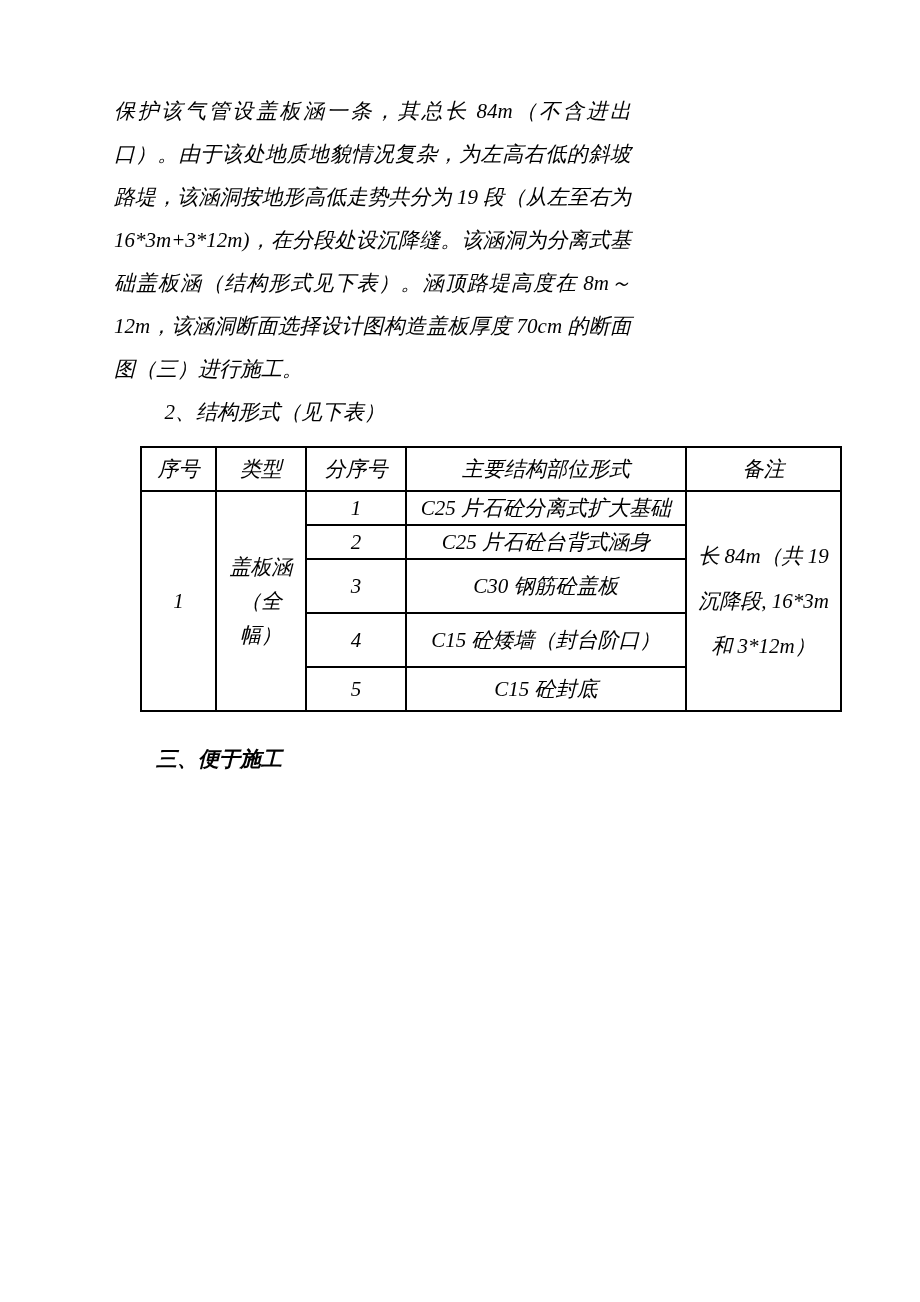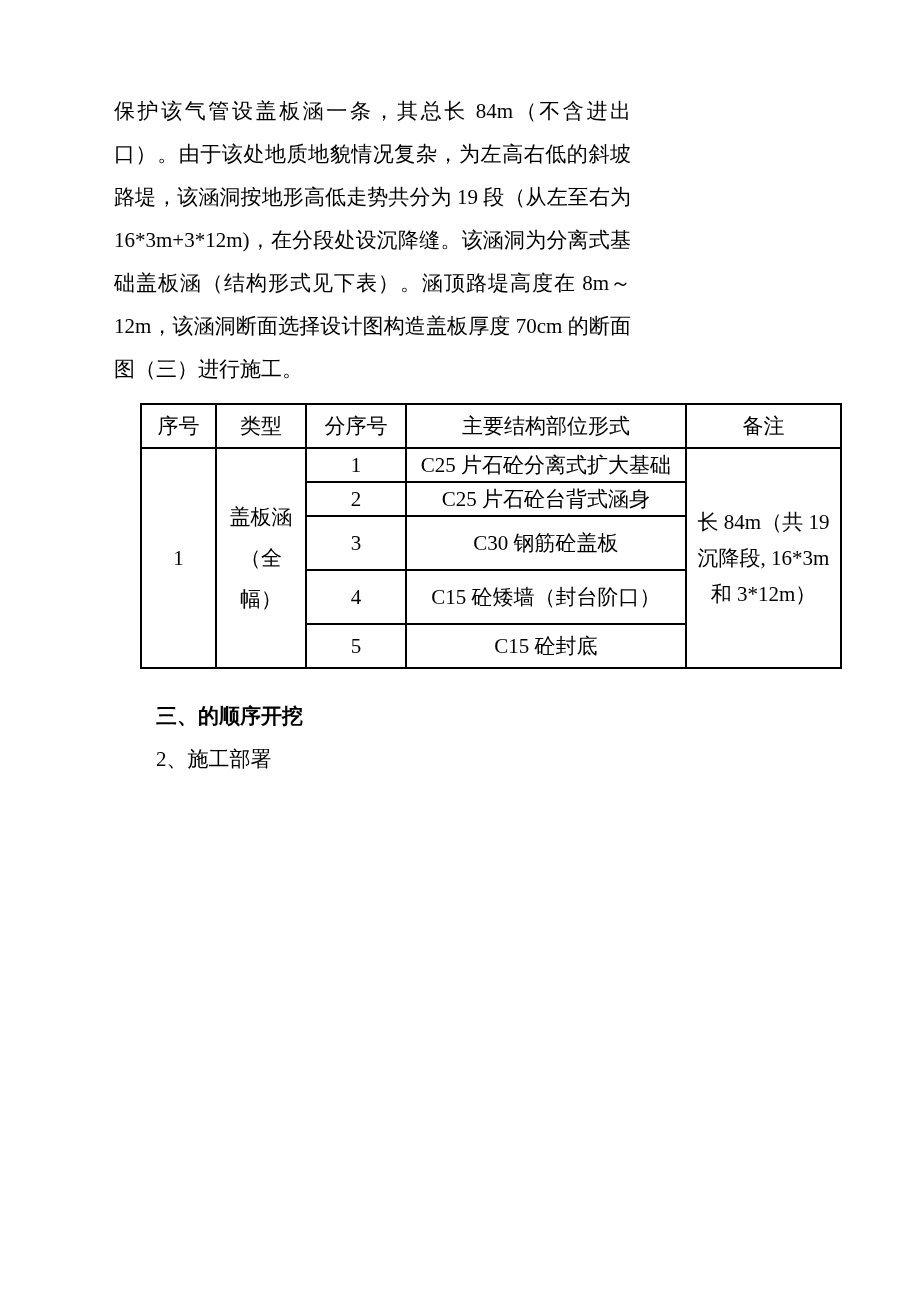--- a/index.html
+++ b/index.html
@@ -8,20 +8,21 @@
     width: 920px;
     height: 1302px;
     font-family: "Liberation Serif", "DejaVu Serif", serif;
     color: #000000;
     overflow: hidden;
   }
   .page {
     width: 745px;
     height: 1302px;
     padding: 90px 114px 16px 114px;
+    font-style: italic;
   }
   .para {
     font-size: 21px;
     line-height: 43px;
     text-align: justify;
     word-break: break-word;
   }
   .indent { text-indent: 2em; }
   .indent-lg { text-indent: 2.4em; }
   .bold { font-weight: bold; }
@@ -44,35 +45,36 @@
   table.structure th { font-weight: normal; height: 44px; }
   col.c-serial { width: 75px; }
   col.c-type { width: 90px; }
   col.c-subno { width: 100px; }
   col.c-form { width: 280px; }
   col.c-remark { width: 155px; }
   tr.row-s td { height: 34px; }
   tr.row-m td { height: 54px; }
   tr.row-e td { height: 44px; }
   td.cell-form { text-align: left; padding-left: 9px; }
-  td.cell-type { white-space: pre-line; line-height: 41px; }
+  td.cell-type { white-space: pre-line; line-height: 34px; }
   td.cell-remark {
     white-space: pre-line;
     text-align: left;
     padding-left: 9px;
-    line-height: 36px;
+    line-height: 45px;
   }
 </style>
 </head>
 <body>
 
 <div class="page">
 
   <p class="para">保护该气管设盖板涵一条，其总长 84m（不含进出口）。由于该处地质地貌情况复杂，为左高右低的斜坡路堤，该涵洞按地形高低走势共分为 19 段（从左至右为 16*3m+3*12m)，在分段处设沉降缝。该涵洞为分离式基础盖板涵（结构形式见下表）。涵顶路堤高度在 8m～12m，该涵洞断面选择设计图构造盖板厚度 70cm 的断面图（三）进行施工。</p>
 
+  <p class="para indent-lg">2、结构形式（见下表）</p>
 
   <table class="structure">
     <colgroup>
       <col class="c-serial">
       <col class="c-type">
       <col class="c-subno">
       <col class="c-form">
       <col class="c-remark">
     </colgroup>
     <thead>
@@ -107,22 +109,21 @@
         <td>4</td>
         <td class="cell-form">C15 砼矮墙（封台阶口）</td>
       </tr>
       <tr class="row-e">
         <td>5</td>
         <td class="cell-form">C15 砼封底</td>
       </tr>
     </tbody>
   </table>
 
-  <p class="para indent bold sec-gap">三、的顺序开挖</p>
+  <p class="para indent bold sec-gap">三、便于施工</p>
 
 
 
-  <p class="para indent">2、施工部署</p>
 
 
 
 
 </div>
 
 </body></html>

